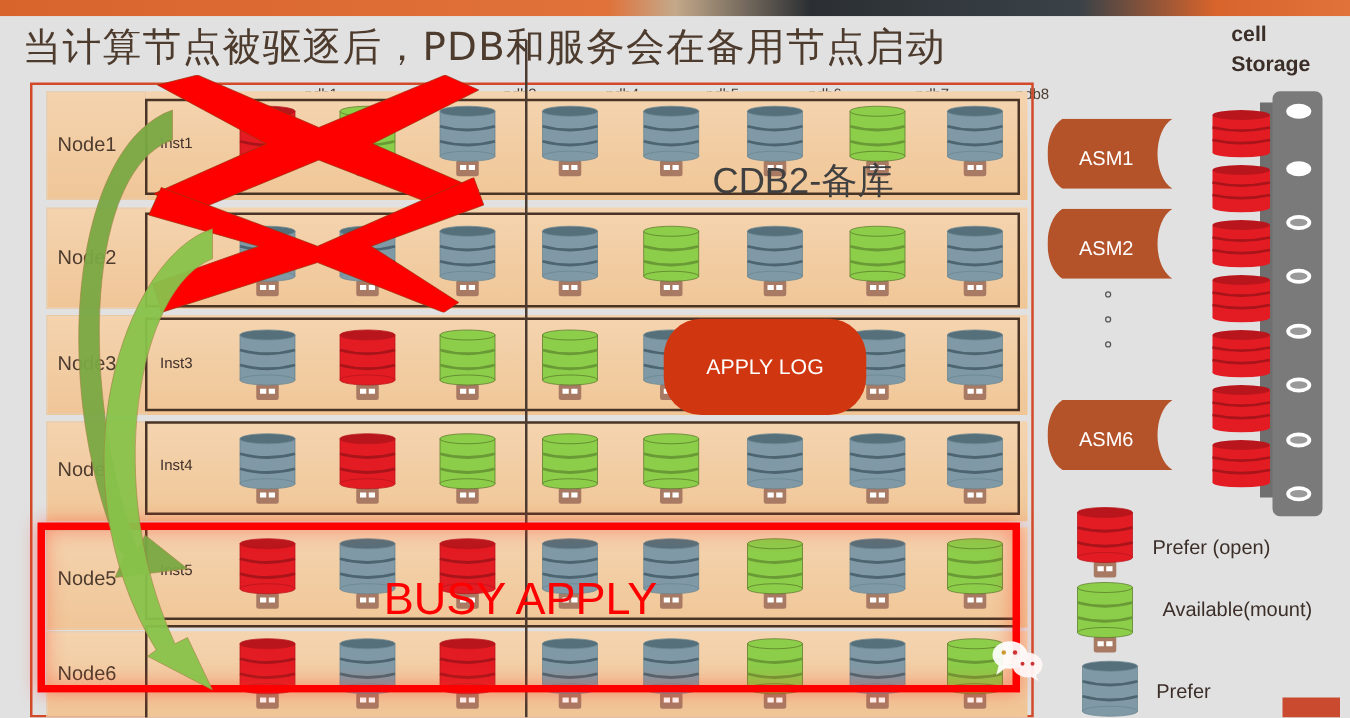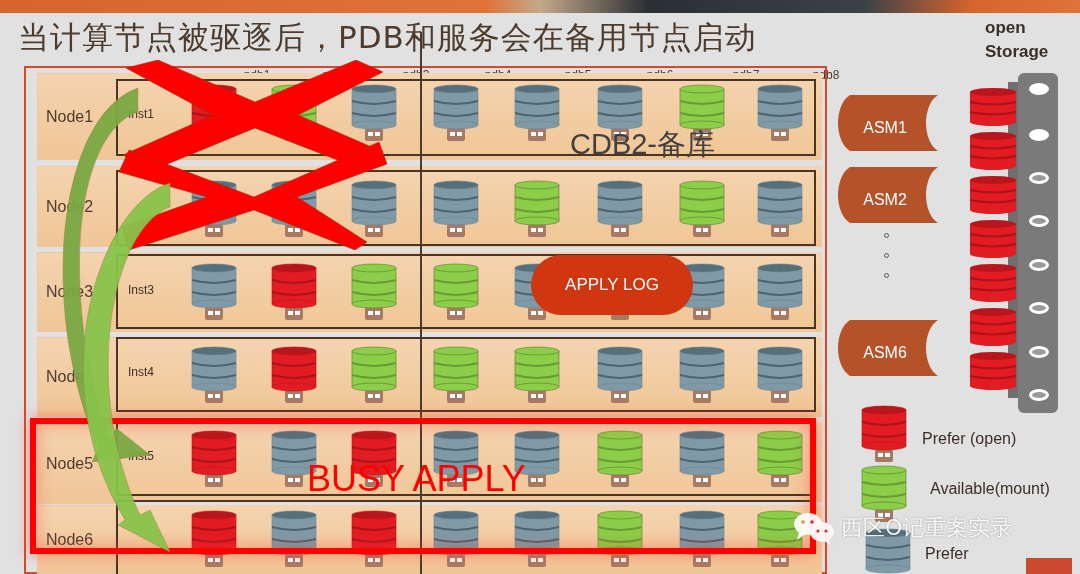--- a/index.html
+++ b/index.html
@@ -13,21 +13,21 @@
   .outer-frame { position: absolute; left: 24px; top: 66px; width: 803px; height: 508px; border: 2px solid #d24a2a; }
   .col-divider { position: absolute; left: 420px; top: 32px; width: 2px; height: 542px; background: #4a3a30; }
   .node-label { position: absolute; left: 37px; width: 80px; background: linear-gradient(#f4d3ae, #f0c698); border: 1px solid #ebc9a2; font-size: 16px; color: #4d3b2e; display: flex; align-items: center; padding-left: 8px; font-family: "Liberation Sans", sans-serif; }
   .node-row { position: absolute; left: 117px; width: 705px; background: linear-gradient(#f4d4b0, #f0c696); }
   .inst-box { position: absolute; left: 116px; width: 700px; border: 2px solid #4a3426; }
   .inst-label { position: absolute; left: 10px; font-size: 12px; color: #3f3029; font-family: "Liberation Sans", sans-serif; }
   .db { position: absolute; width: 48px; height: 58px; }
   .db svg { width: 48px; height: 58px; display: block; }
   .xmark { position: absolute; }
   .cdb-label { position: absolute; left: 550px; top: 125px; font-size: 29px; color: #404040; font-family: Liberation Sans, sans-serif; margin-left: 20px; }
-  .apply-log { position: absolute; left: 531px; top: 255px; width: 162px; height: 60px; border-radius: 30px; background: #d0360f; color: #fff; font-size: 17px; display: flex; align-items: center; justify-content: center; font-family: "Liberation Sans", sans-serif; }
+  .apply-log { position: absolute; left: 531px; top: 255px; width: 162px; height: 77px; border-radius: 30px; background: #d0360f; color: #fff; font-size: 17px; display: flex; align-items: center; justify-content: center; font-family: "Liberation Sans", sans-serif; }
   .busy-frame { position: absolute; left: 30px; top: 418px; width: 786px; height: 136px; border: 6px solid #ff0000; box-shadow: 0 0 14px rgba(255,60,40,0.55), inset 0 0 16px rgba(255,60,40,0.45); }
   .busy-label { position: absolute; left: 307px; top: 458px; font-size: 36px; color: #ff0000; font-family: "Liberation Sans", sans-serif; letter-spacing: 0px; }
   .asm { position: absolute; left: 838px; width: 100px; height: 56px; }
   .asm svg { width: 100px; height: 56px; display: block; }
   .asm-label { position: absolute; left: 0; top: 0; width: 100px; height: 66px; display: flex; align-items: center; justify-content: center; padding-right: 6px; color: #fff; font-size: 16px; font-family: "Liberation Sans", sans-serif; }
   .dot { position: absolute; left: 884px; width: 5px; height: 5px; border-radius: 50%; border: 1px solid #555; }
   .cell-title { position: absolute; left: 985px; top: 16px; font-size: 17px; font-weight: bold; color: #3b2e28; font-family: "Liberation Sans", sans-serif; line-height: 24px; }
   .rack { position: absolute; left: 1018px; top: 73px; width: 40px; height: 340px; background: #7a7a7a; border-radius: 6px; }
   .rack-back { position: absolute; left: 1008px; top: 82px; width: 14px; height: 316px; background: #6f6f6f; }
   .rack-hole { position: absolute; left: 11px; width: 20px; height: 12px; border-radius: 50%; background: #fff; }
@@ -709,21 +709,21 @@
 <div class="dot" style="top:253px"></div>
 <div class="dot" style="top:273px"></div>
 <div class="asm" style="top:320px">
   <svg viewBox="0 0 100 56">
       <path d="M12,0 L100,0 C84,10 84,46 100,56 L12,56 C-4,46 -4,10 12,0 Z" fill="#b4522a"></path>
     </svg>
   <div class="asm-label">ASM6</div>
 </div>
 
 <div class="cell-title">
-  <div>open</div>
+  <div>cell</div>
   <div>Storage</div>
 </div>
 <div class="rack-back"></div>
 <div class="rack">
   <div class="rack-hole" style="top:10px"></div>
   <div class="rack-hole" style="top:56px"></div>
   <div class="rack-hole ring" style="top:99px"></div>
   <div class="rack-hole ring" style="top:142px"></div>
   <div class="rack-hole ring" style="top:186px"></div>
   <div class="rack-hole ring" style="top:229px"></div>
@@ -840,16 +840,15 @@
   <svg width="42" height="36" viewBox="0 0 42 36">
     <ellipse cx="15" cy="14" rx="14" ry="11" fill="rgba(255,255,255,0.92)"></ellipse>
     <polygon points="6,22 4,30 12,24" fill="rgba(255,255,255,0.92)"></polygon>
     <circle cx="10" cy="12" r="1.8" fill="#c93"></circle>
       <circle cx="19" cy="12" r="1.8" fill="#c33"></circle>
     <ellipse cx="29" cy="22" rx="12" ry="10" fill="rgba(255,245,245,0.95)"></ellipse>
     <polygon points="35,29 38,35 31,31" fill="rgba(255,245,245,0.95)"></polygon>
     <circle cx="25" cy="21" r="1.6" fill="#c33"></circle>
       <circle cx="33" cy="21" r="1.6" fill="#c33"></circle>
   </svg>
-  <span class="watermark-text">西区O记重案实录</span>
 </div>
 
 <div class="corner-block"></div>
 
 </body></html>

